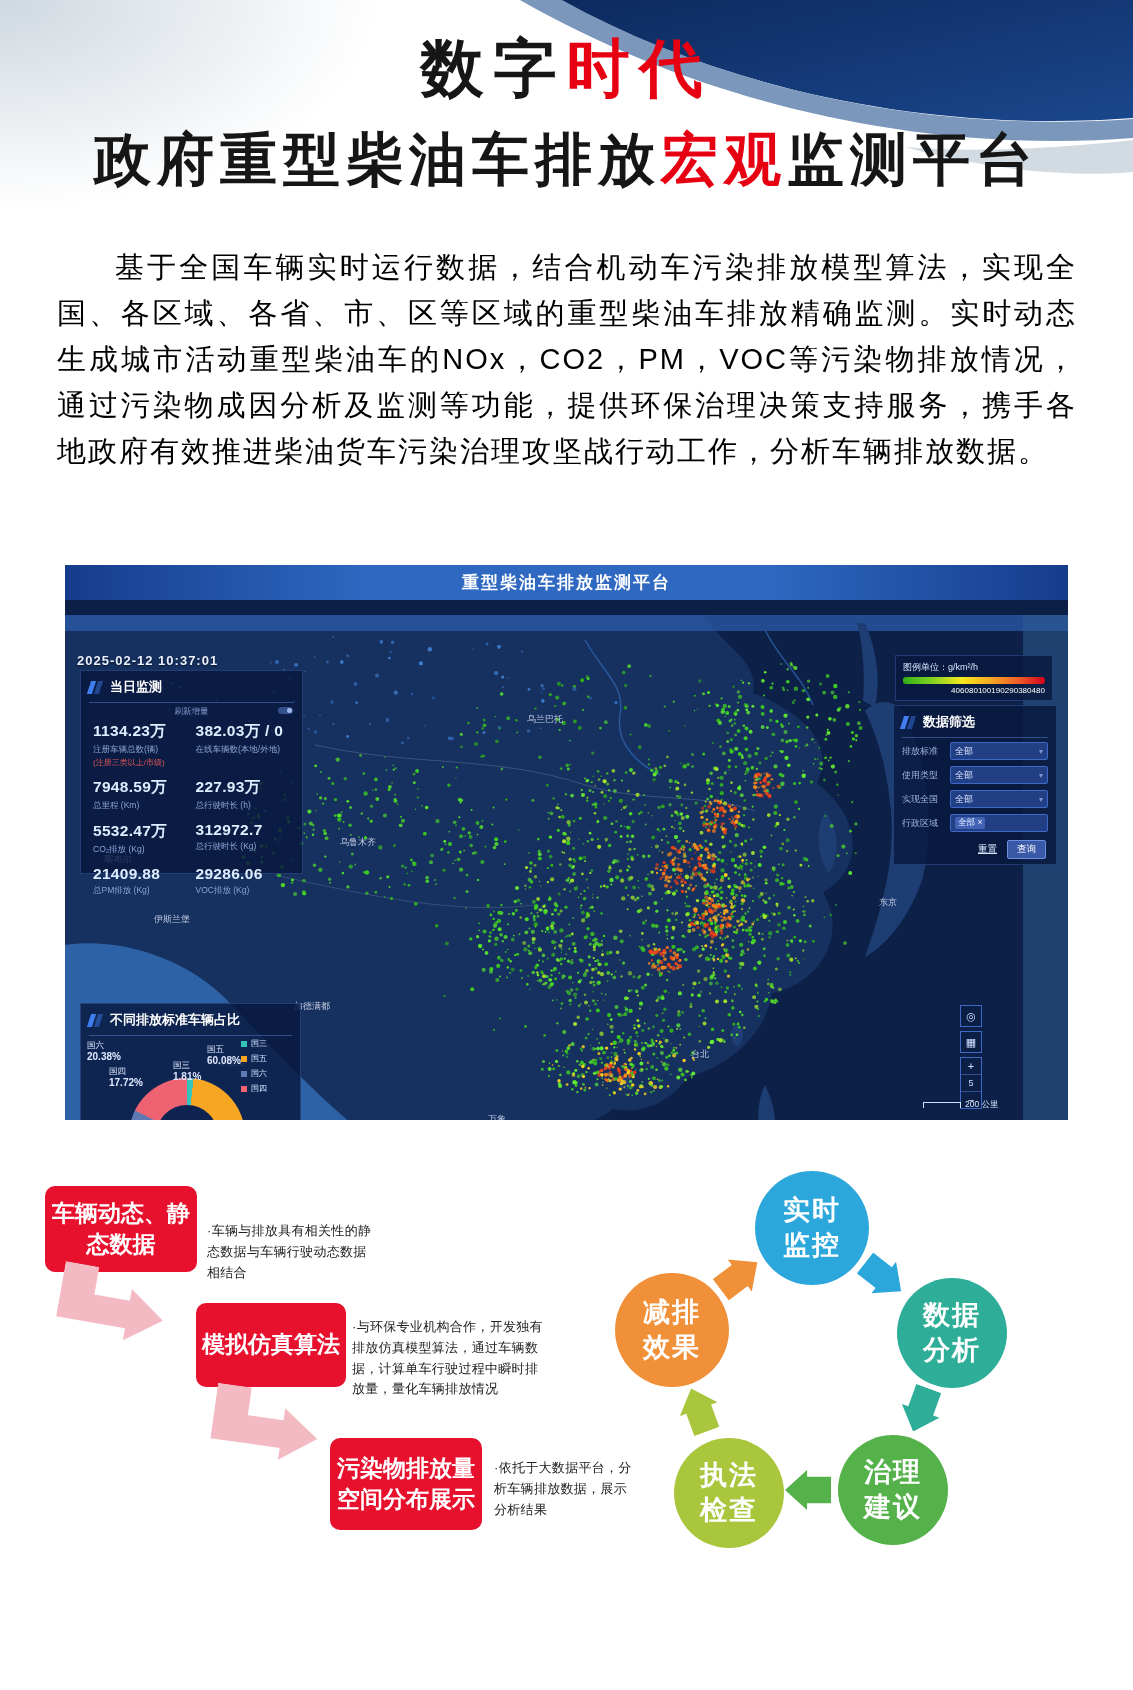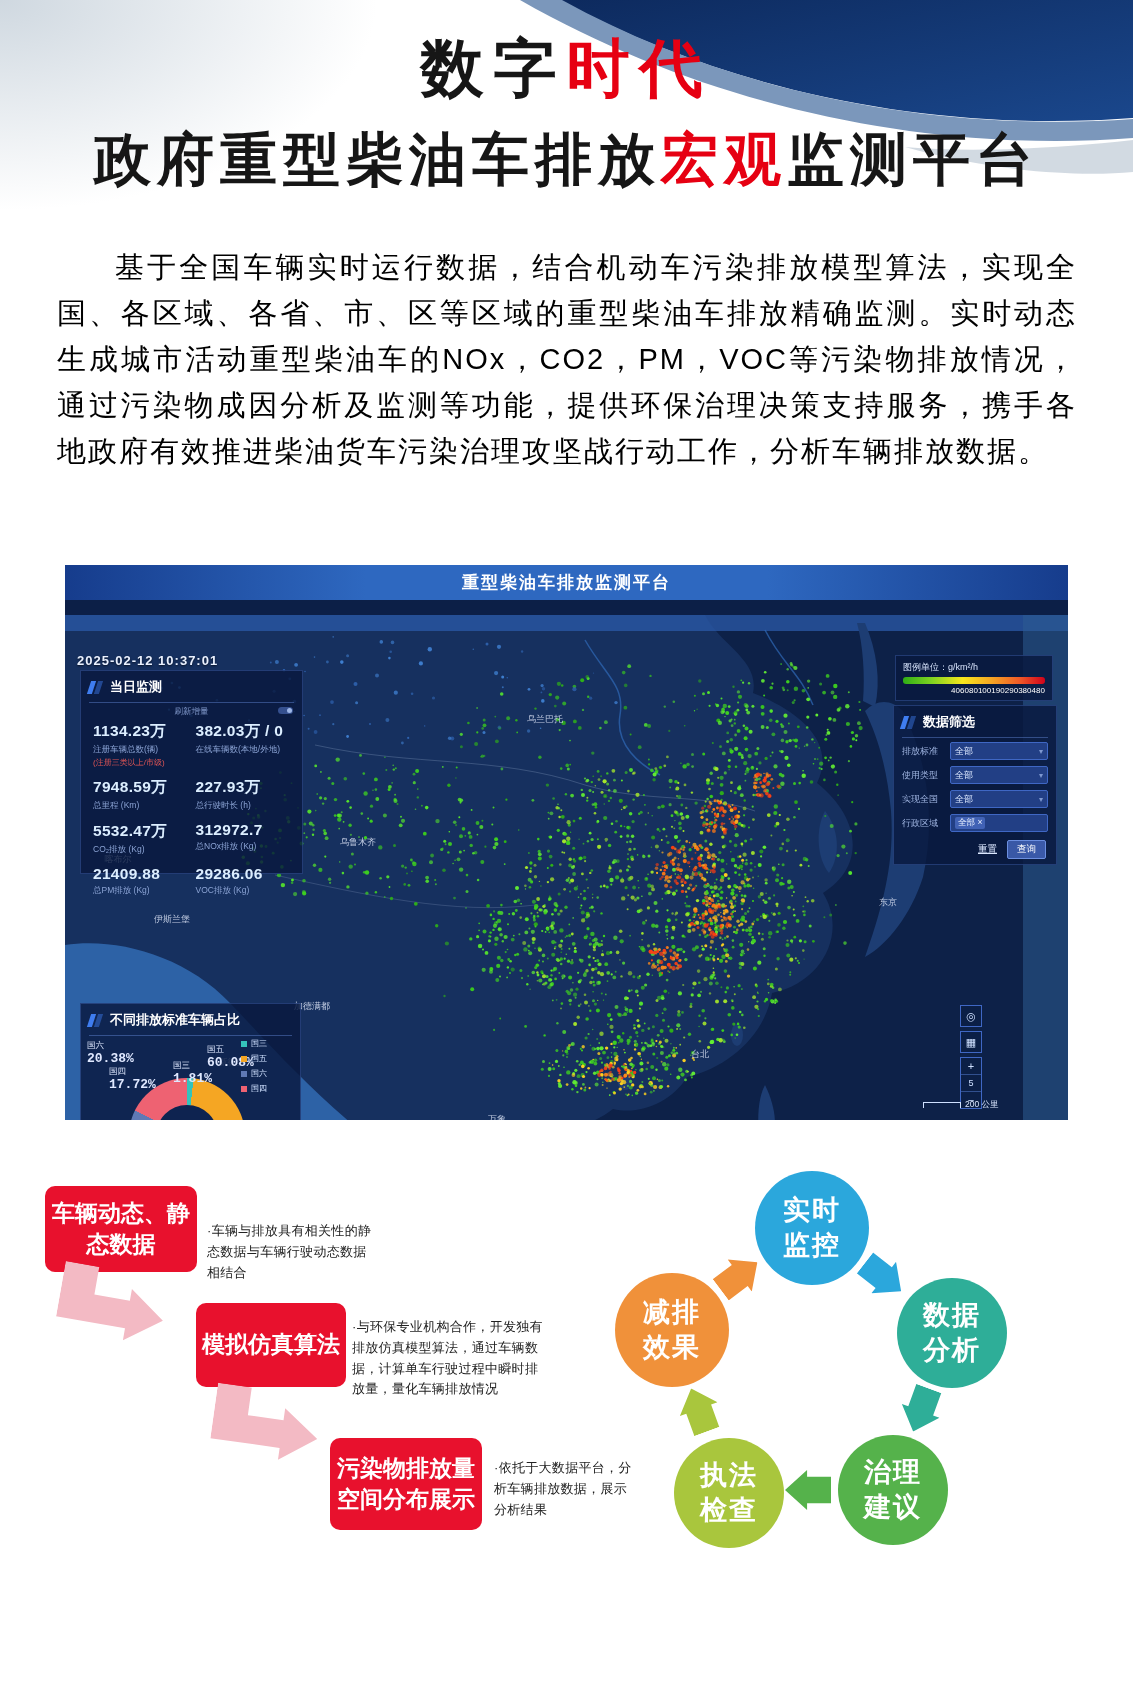--- a/index.html
+++ b/index.html
@@ -57,21 +57,21 @@
   .tag{background:#4162b5;border-radius:2px;font-size:8.5px;padding:0 3px;color:#eaf1ff;}
   .fbtns{display:flex;justify-content:flex-end;align-items:center;gap:10px;padding:6px 10px 0 0;}
   .reset{font-size:9.5px;color:#dce8ff;text-decoration:underline;cursor:pointer;}
   .query{font-size:9.5px;color:#fff;background:rgba(74,110,200,.75);border:1px solid #6c8fe0;
          border-radius:2px;padding:2px 9px;cursor:pointer;}
   
   .pie{left:15px;top:438px;width:219px;height:117px;overflow:hidden;}
   .donut{position:absolute;left:48px;top:74px;width:116px;height:116px;border-radius:50%;}
   .donut::after{content:"";position:absolute;inset:27px;border-radius:50%;background:#0e2350;}
   .plabel{position:absolute;font-size:8.5px;color:#dfe8ff;line-height:1.25;}
-  .plabel b{display:block;font-size:13px;font-family:Liberation Mono, monospace;}
+  .plabel b{display:block;font-size:10px;}
   .pleg{position:absolute;left:160px;top:34px;display:flex;flex-direction:column;gap:4px;}
   .pleg .li{display:flex;align-items:center;gap:4px;font-size:8px;color:#cfe0ff;}
   .pleg .sw{width:6px;height:6px;flex:none;}
   
   .mctl{position:absolute;left:895px;top:440px;display:flex;flex-direction:column;gap:4px;}
   .mbtn{width:20px;height:20px;background:rgba(12,30,70,.85);border:1px solid #3f67c4;color:#cfe0ff;
         font-size:11px;display:flex;align-items:center;justify-content:center;cursor:pointer;}
   .zbox{width:20px;background:rgba(12,30,70,.85);border:1px solid #3f67c4;display:flex;flex-direction:column;}
   .zbox div{height:16px;display:flex;align-items:center;justify-content:center;color:#cfe0ff;font-size:11px;cursor:pointer;}
   .zbox .zl{border-top:1px solid #31508f;border-bottom:1px solid #31508f;font-size:9px;cursor:default;}
@@ -2576,21 +2576,21 @@
         <div>
           <div class="sv">227.93万</div>
           <div class="sl">总行驶时长 (h)</div>
         </div>
         <div>
           <div class="sv">5532.47万</div>
           <div class="sl">CO₂排放 (Kg)</div>
         </div>
         <div>
           <div class="sv">312972.7</div>
-          <div class="sl">总NOx排放 (Kg)</div>
+          <div class="sl">总行驶时长 (Kg)</div>
         </div>
         <div>
           <div class="sv">21409.88</div>
           <div class="sl">总PM排放 (Kg)</div>
         </div>
         <div>
           <div class="sv">29286.06</div>
           <div class="sl">VOC排放 (Kg)</div>
         </div>
       </div>

